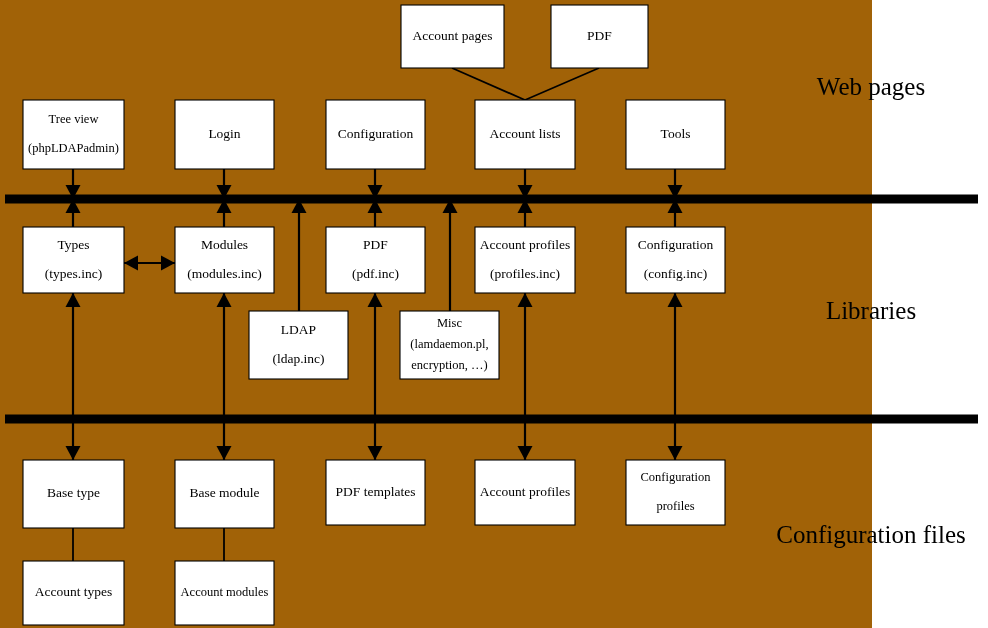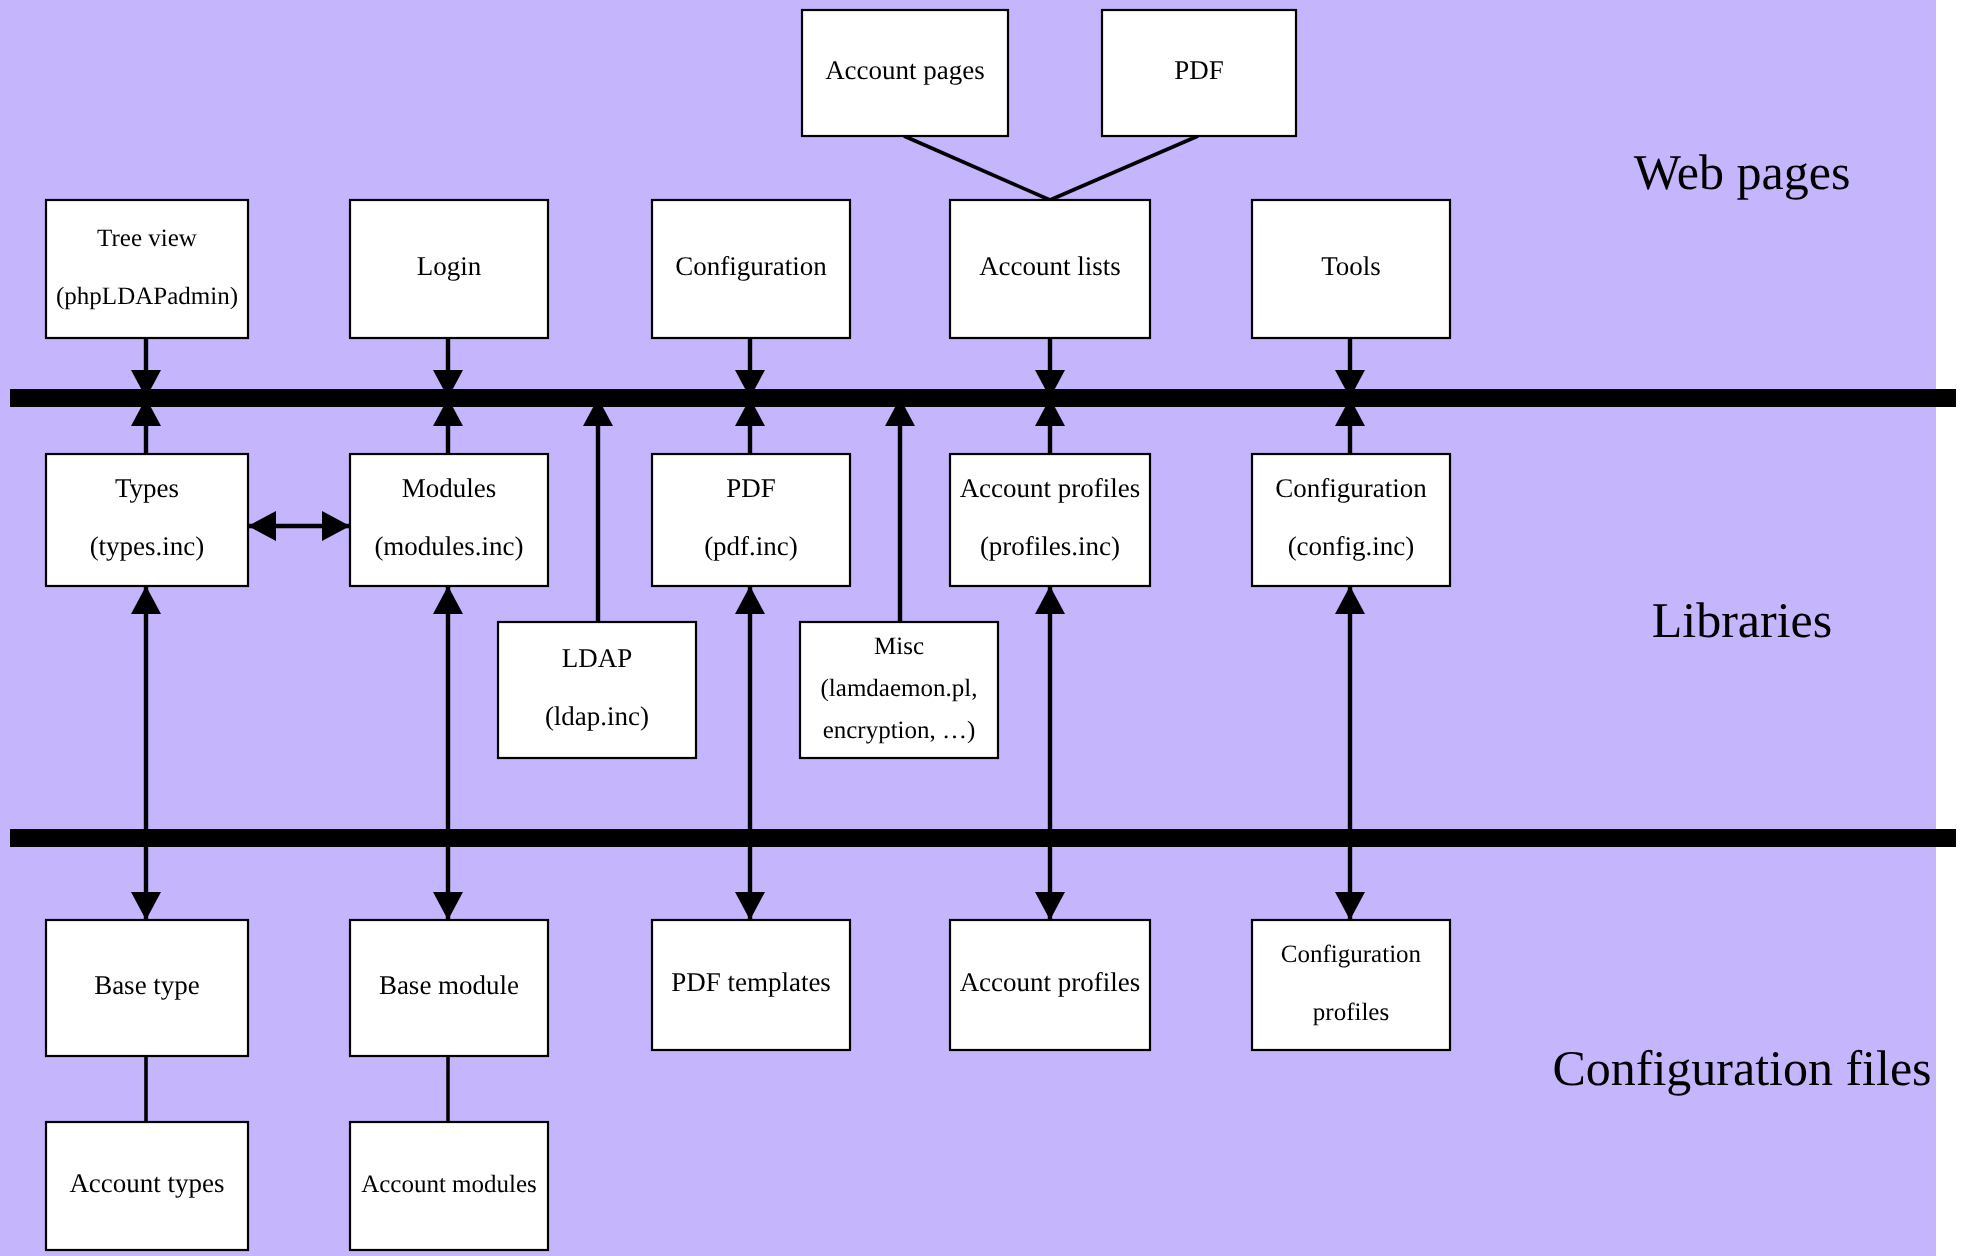--- a/index.html
+++ b/index.html
@@ -8,23 +8,23 @@
     background: #ffffff;
   }
   body {
     width: 988px;
     height: 628px;
     overflow: hidden;
     font-family: "Liberation Serif", "DejaVu Serif", serif;
   }
   #diagram-root {
     position: relative;
-    width: 968px;
+    width: 872px;
     height: 628px;
-    background: #c4b5fd;
+    background: #a16207;
   }
   svg.diagram {
     display: block;
     width: 988px;
     height: 628px;
   }
   .node-box {
     fill: #ffffff;
     stroke: #000000;
     stroke-width: 1.1;

